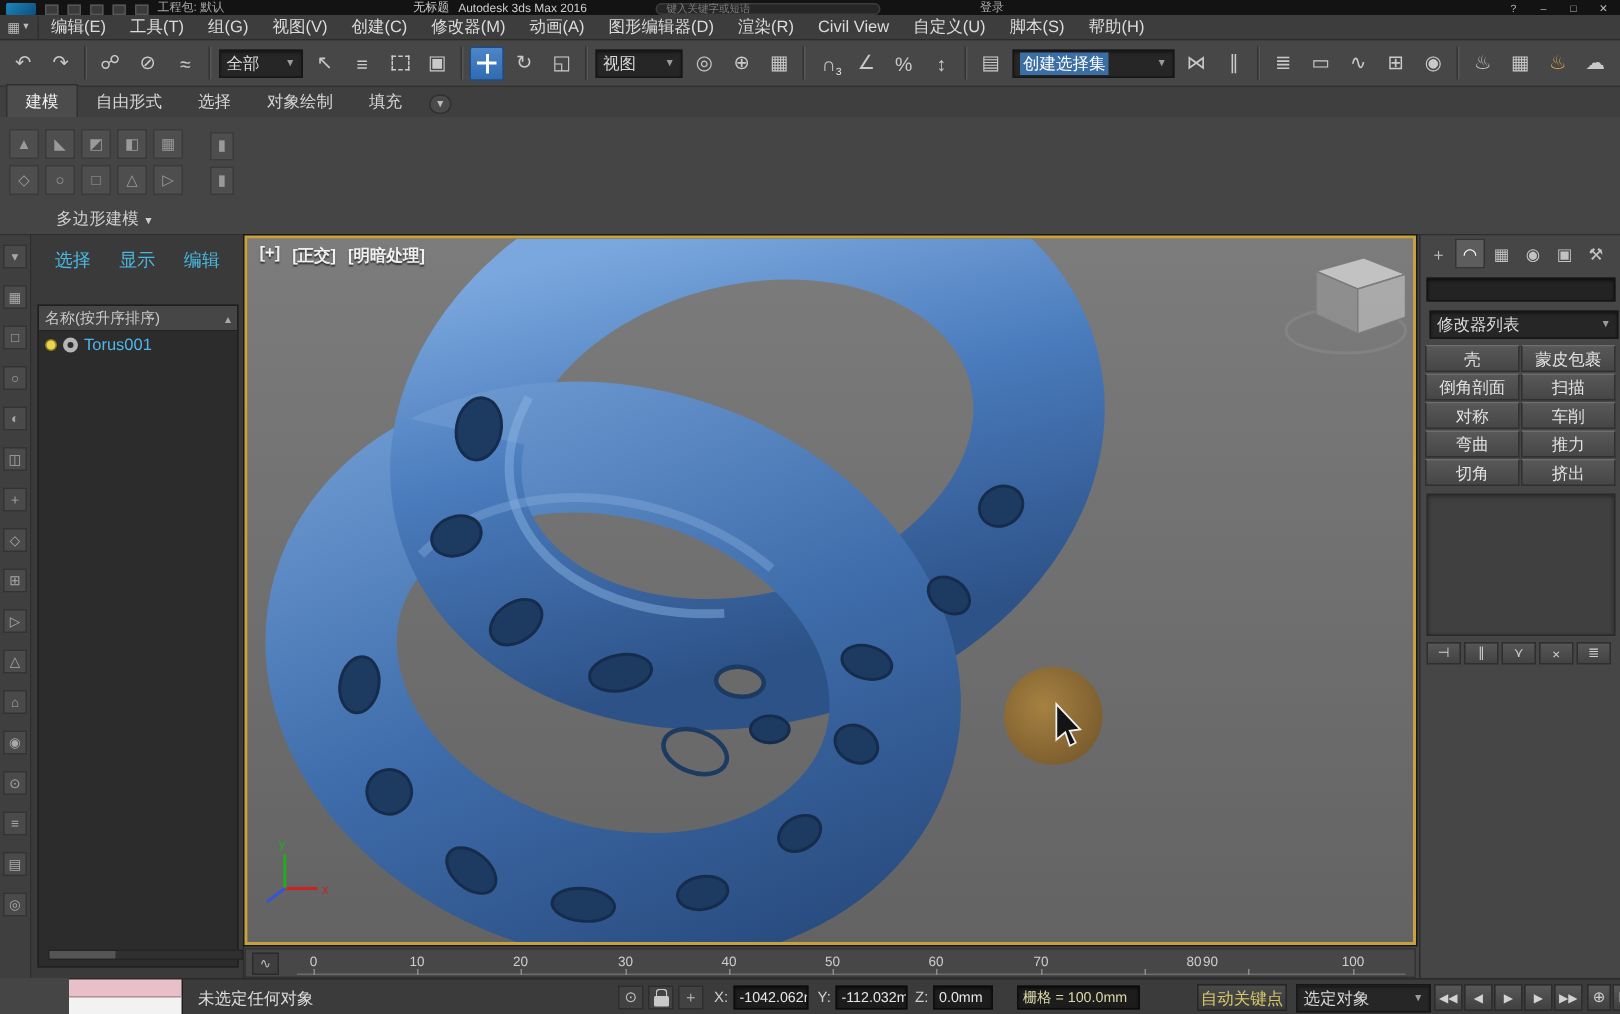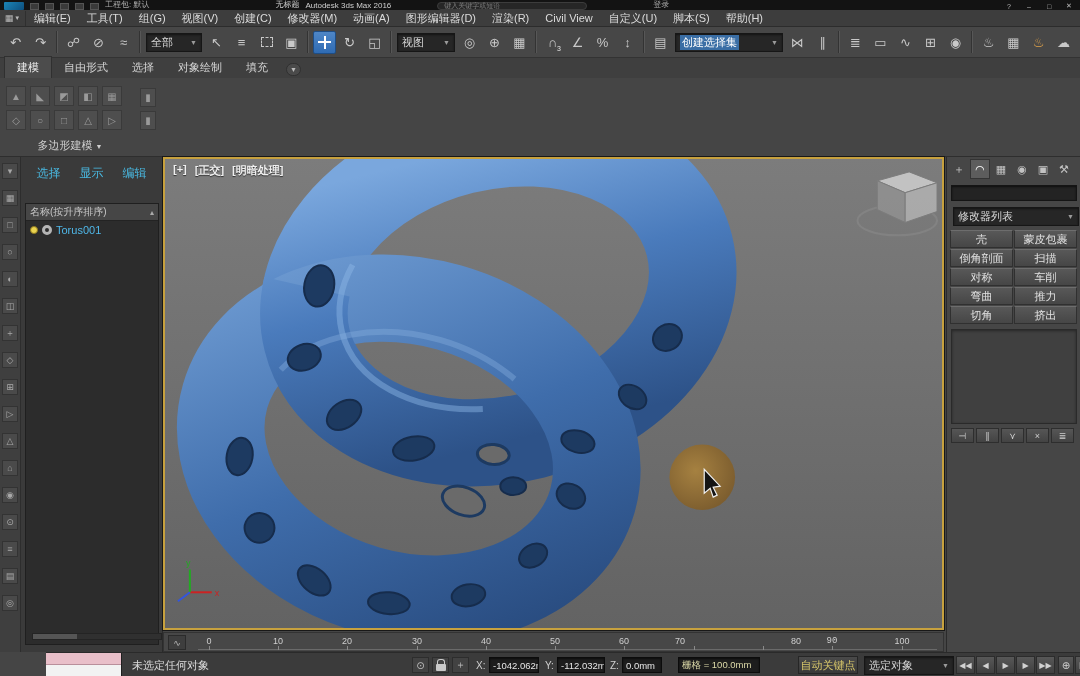--- a/index.html
+++ b/index.html
@@ -402,23 +402,23 @@
 <div id="trackbar" class="abs">
   <div class="tb-mini">∿</div>
   <div class="tb-base"></div>
   <span class="tick" style="left:45px;">0</span>
   <span class="tick" style="left:114px;">10</span>
   <span class="tick" style="left:183px;">20</span>
   <span class="tick" style="left:253px;">30</span>
   <span class="tick" style="left:322px;">40</span>
   <span class="tick" style="left:391px;">50</span>
   <span class="tick" style="left:460px;">60</span>
-  <span class="tick" style="left:516px;">70</span>
+  <span class="tick" style="left:530px;">70</span>
   <span class="tick" style="left:632px;">80</span>
-  <span class="tick" style="left:668px;font-family:Liberation Mono, monospace;">90</span>
+  <span class="tick" style="left:643px;">90</span>
   <span class="tick" style="left:738px;">100</span>
   <div class="tickmark" style="left:45px;"></div>
     <div class="tickmark" style="left:114px;"></div>
   <div class="tickmark" style="left:183px;"></div>
     <div class="tickmark" style="left:253px;"></div>
   <div class="tickmark" style="left:322px;"></div>
     <div class="tickmark" style="left:391px;"></div>
   <div class="tickmark" style="left:460px;"></div>
     <div class="tickmark" style="left:530px;"></div>
   <div class="tickmark" style="left:599px;"></div>

